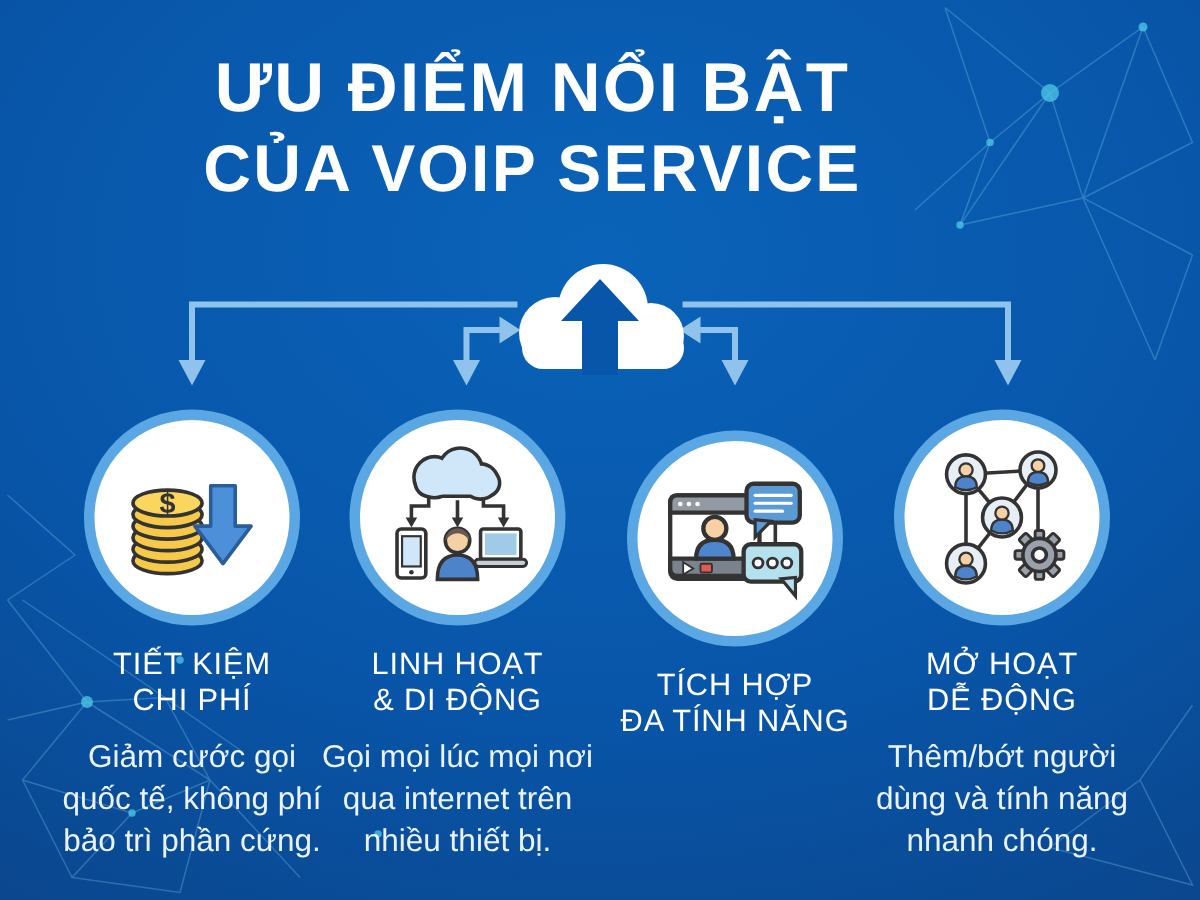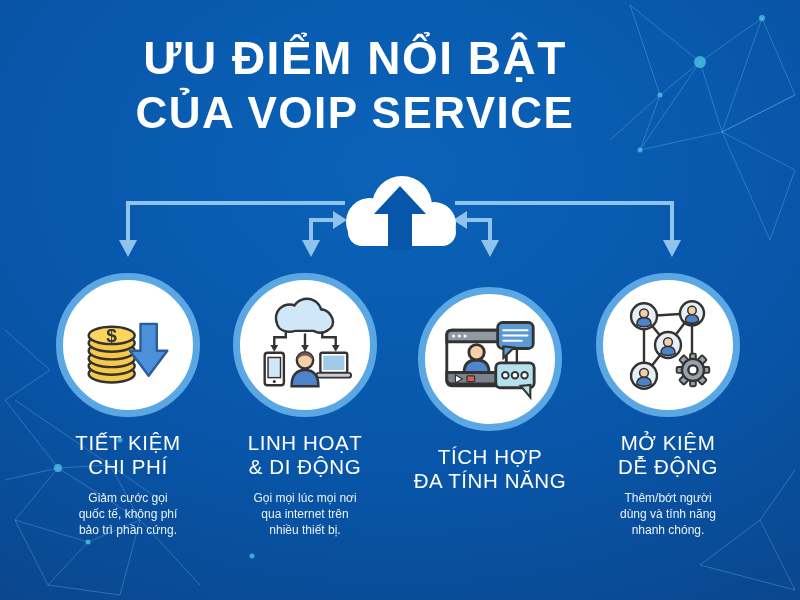--- a/index.html
+++ b/index.html
@@ -35,21 +35,21 @@
     background:#ffffff;border:7px solid #5aa7e4;border-radius:50%;
     display:flex;align-items:center;justify-content:center;
   }
   .feature-circle svg{width:96px;height:96px;}
   .feature h2{
     margin:14px 0 0 0;color:#ffffff;font-size:20.5px;font-weight:normal;
     letter-spacing:0.6px;line-height:1.18;
   }
   .feature h2 span{display:block;}
   .feature p{
-    margin:12px 0 11px 0;color:#eaf3fb;font-size:12px;line-height:1.32;
+    margin:12px 0 11px 0;color:#eaf3fb;font-size:21px;line-height:1.32;
     font-weight:500;
   }
   .feature p span{display:block;}
 </style>
 </head>
 <body>
 
 <div class="canvas">
 
   <svg class="deco" width="800" height="600" viewBox="0 0 800 600">
@@ -274,21 +274,21 @@
           <path d="M42.5 59 q0 -7.5 7.5 -7.5 q7.5 0 7.5 7.5 q-7.5 4 -15 0 z" fill="#4d83c9" stroke="#333" stroke-width="1.6"></path>
         </g>
         <g>
           <circle cx="25" cy="82" r="13.5" fill="#e7eef6" stroke="#333" stroke-width="2.5"></circle>
           <circle cx="25" cy="79" r="4.6" fill="#f6cfa4" stroke="#333" stroke-width="1.6"></circle>
           <path d="M17.5 91 q0 -7.5 7.5 -7.5 q7.5 0 7.5 7.5 q-7.5 4 -15 0 z" fill="#4d83c9" stroke="#333" stroke-width="1.6"></path>
         </g>
       </svg>
     </div>
     <h2>
-      <span>MỞ KIỆM</span>
+      <span>MỞ HOẠT</span>
       <span>DỄ ĐỘNG</span>
     </h2>
     <p>
       <span>Thêm/bớt người</span>
       <span>dùng và tính năng</span>
       <span>nhanh chóng.</span>
     </p>
   </div>
 
 </div>

